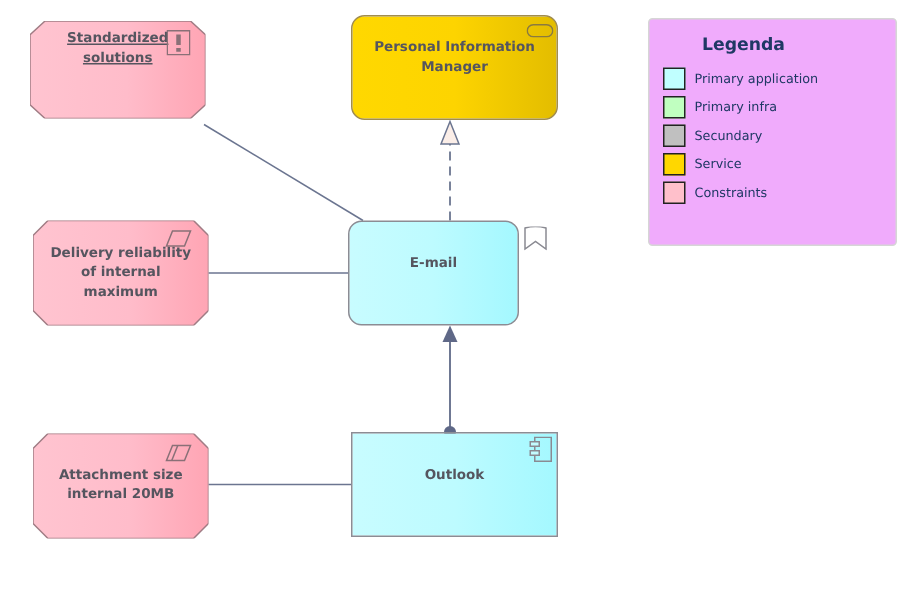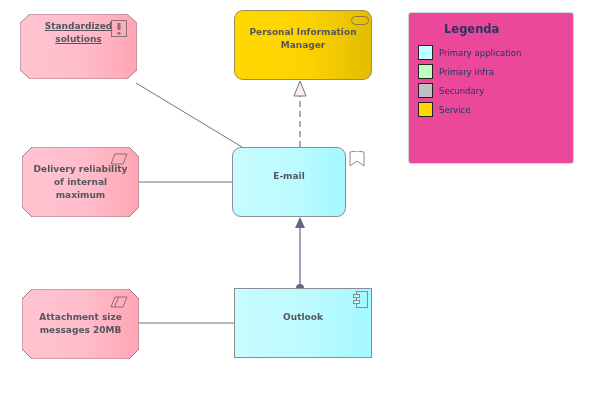--- a/index.html
+++ b/index.html
@@ -22,22 +22,22 @@
   .n-pim .lbl { margin-top:-13px; }
   .n-email{ left:232px; top:147px; width:114px; height:70px; border-radius:9px;
             border:1px solid #8c8c94;
             background:linear-gradient(90deg,#c8fcff 0%,#bdfbff 50%,#a4f8ff 100%); }
   .n-outl { left:234px; top:288px; width:138px; height:70px;
             border:1px solid #8c8c94;
             background:linear-gradient(90deg,#c8fcff 0%,#bdfbff 50%,#a4f8ff 100%); }
   .n-outl .lbl { margin-top:-12px; }
   .n-email .lbl { margin-top:-12px; }
 
-  .legend { position:absolute; left:408px; top:12px; width:166px; height:152px;
-            box-sizing:border-box; background:#ec4899; border:1px solid #d6d6d6;
+  .legend { position:absolute; left:432px; top:12px; width:166px; height:152px;
+            box-sizing:border-box; background:#f0abfc; border:1px solid #d6d6d6;
             border-radius:3px; }
   .legend .title { position:absolute; left:35px; top:9px; font-size:11.5px;
             font-weight:bold; color:#1f3864; }
   .legend .row { position:absolute; left:9px; height:17px; display:flex; align-items:center; }
   .legend .sw { width:15px; height:15px; border:1px solid #222; box-sizing:border-box; }
   .legend .txt { margin-left:6px; font-size:8.5px; color:#1f3864;text-align:right; }
 </style>
 </head>
 <body>
 
@@ -82,21 +82,21 @@
 </div>
 
 <div class="node n-att">
   <svg class="shape" viewBox="0 0 117 70" preserveAspectRatio="none">
     <polygon points="10,0 107,0 117,10 117,60 107,70 10,70 0,60 0,10" fill="url(#pinkgrad)" stroke="#a07c84" stroke-width="1"></polygon>
   </svg>
   <svg class="ico" style="left:88px;top:7px;width:18px;height:12px" viewBox="0 0 18 12">
     <polygon points="5,1 17,1 13,11 1,11" fill="none" stroke="#8a7077" stroke-width="1"></polygon>
     <line x1="8.5" y1="1" x2="4.5" y2="11" stroke="#8a7077" stroke-width="1"></line>
   </svg>
-  <span class="lbl">Attachment size messages 20MB</span>
+  <span class="lbl">Attachment size internal 20MB</span>
 </div>
 
 <div class="node n-pim">
   <svg class="ico" style="left:116px;top:5px;width:18px;height:9px" viewBox="0 0 18 9">
     <rect x="0.5" y="0.5" width="17" height="8" rx="4" ry="4" fill="none" stroke="#8a7a40" stroke-width="1"></rect>
   </svg>
   <span class="lbl">Personal Information Manager</span>
 </div>
 
 <div class="node n-email">
@@ -126,13 +126,17 @@
     <span class="txt">Secundary</span>
   </div>
   <div class="row" style="top:50px">
     <div class="sw" style="background:#c0ffc0"></div>
     <span class="txt">Primary infra</span>
   </div>
   <div class="row" style="top:88px">
     <div class="sw" style="background:#ffd700"></div>
     <span class="txt">Service</span>
   </div>
+  <div class="row" style="top:107px">
+    <div class="sw" style="background:#ffc0cb"></div>
+    <span class="txt">Constraints</span>
+  </div>
 </div>
 
 </body></html>

